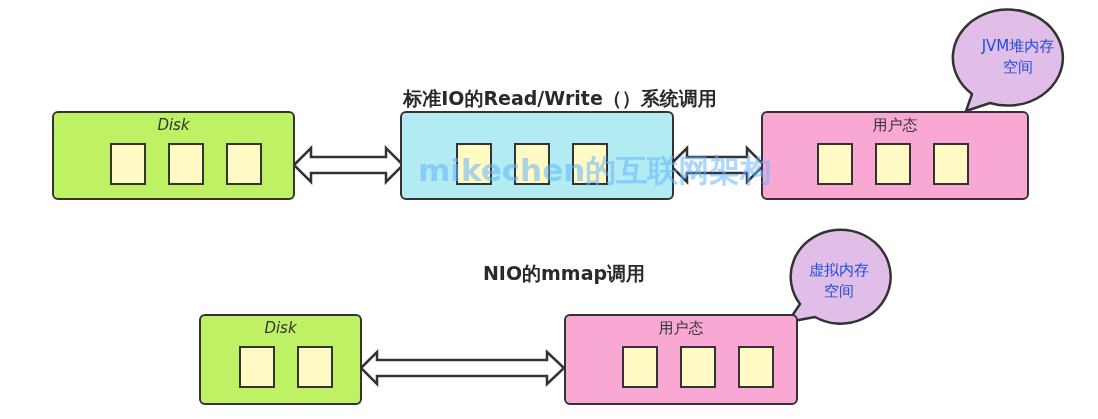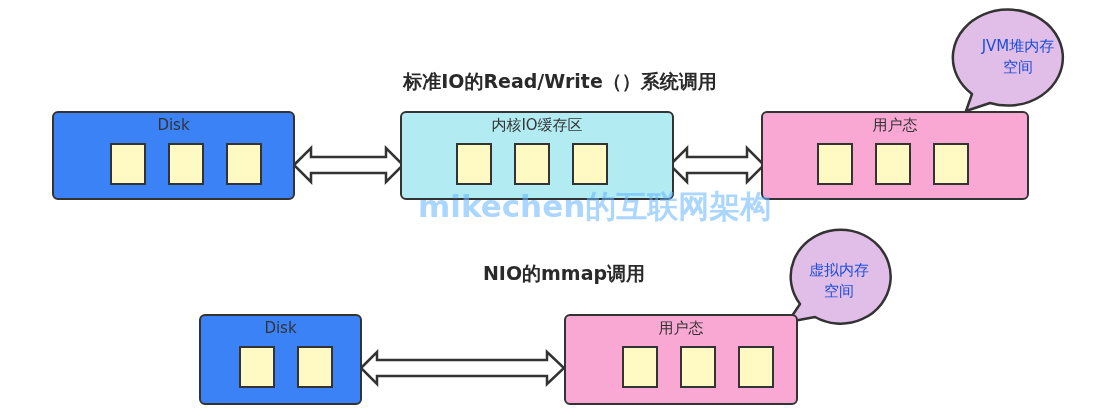--- a/index.html
+++ b/index.html
@@ -1,20 +1,20 @@
 <!DOCTYPE html>
 <html><head>
 <meta charset="utf-8">
 <style>
   html,body{margin:0;padding:0;background:#ffffff;}
   body{width:1098px;height:419px;position:relative;overflow:hidden;font-family:"DejaVu Sans","Liberation Sans",sans-serif;}
   .title{position:absolute;font-weight:bold;color:#2a2a2a;font-size:19px;white-space:nowrap;transform:translateX(-50%);}
   .box{position:absolute;border:2.5px solid #333;border-radius:6px;box-sizing:border-box;}
   .box .label{position:absolute;left:0;right:0;top:3px;text-align:center;font-size:15px;color:#333;}
-  .green{background:#3b82f6;}
+  .green{background:#bef264;font-style:italic;}
   .cyan{background:#b2ebf2;}
   .pink{background:#f9a8d4;}
   .blk{position:absolute;width:36px;height:42px;background:#fff9c4;border:2.5px solid #333;box-sizing:border-box;}
   svg{position:absolute;left:0;top:0;}
   .bubble-text{position:absolute;text-align:center;font-size:15px;color:#1d4ed8;line-height:21px;transform:translate(-50%,-50%);white-space:nowrap;}
   .watermark{position:absolute;font-size:31px;font-weight:bold;color:rgba(100,180,255,0.55);white-space:nowrap;}
 </style>
 </head>
 <body>
 
@@ -26,31 +26,30 @@
   <path d="M361,368 L377,352 L377,360 L547,360 L547,352 L564,368 L547,384 L547,376 L377,376 L377,384 Z" fill="#ffffff" stroke="#333" stroke-width="2.5"></path>
 
   <g>
     <path d="M966,111 L972,94 A55,48 0 1 1 990,103 Z" fill="#e1bee7" stroke="#333" stroke-width="2.5" stroke-linejoin="round"></path>
   </g>
   <g>
     <path d="M788,322 L800,304 A50,47 0 1 1 815,317 Z" fill="#e1bee7" stroke="#333" stroke-width="2.5" stroke-linejoin="round"></path>
   </g>
 </svg>
 
-<div class="title" style="left:560px;top:69px;">标准IO的Read/Write（）系统调用</div>
+<div class="title" style="left:560px;top:86px;">标准IO的Read/Write（）系统调用</div>
 
 <div class="box green" style="left:52px;top:111px;width:243px;height:89px;">
   <div class="label">Disk</div>
   <div class="blk" style="left:56px;top:30px;"></div>
   <div class="blk" style="left:114px;top:30px;"></div>
   <div class="blk" style="left:172px;top:30px;"></div>
 </div>
 
 <div class="box cyan" style="left:400px;top:111px;width:274px;height:89px;">
-  <div class="label">内核IO缓存区</div>
   <div class="blk" style="left:54px;top:30px;"></div>
   <div class="blk" style="left:112px;top:30px;"></div>
   <div class="blk" style="left:170px;top:30px;"></div>
 </div>
 
 <div class="box pink" style="left:761px;top:111px;width:268px;height:89px;">
   <div class="label">用户态</div>
   <div class="blk" style="left:54px;top:30px;"></div>
   <div class="blk" style="left:112px;top:30px;"></div>
   <div class="blk" style="left:170px;top:30px;"></div>
@@ -75,13 +74,13 @@
   <div class="blk" style="left:56px;top:30px;"></div>
   <div class="blk" style="left:114px;top:30px;"></div>
   <div class="blk" style="left:172px;top:30px;"></div>
 </div>
 
 <div class="bubble-text" style="left:839px;top:281px;">
   <div>虚拟内存</div>
   <div>空间</div>
 </div>
 
-<div class="watermark" style="left:418px;top:150px;margin-top:36px;">mikechen的互联网架构</div>
+<div class="watermark" style="left:418px;top:150px;">mikechen的互联网架构</div>
 
 </body></html>

